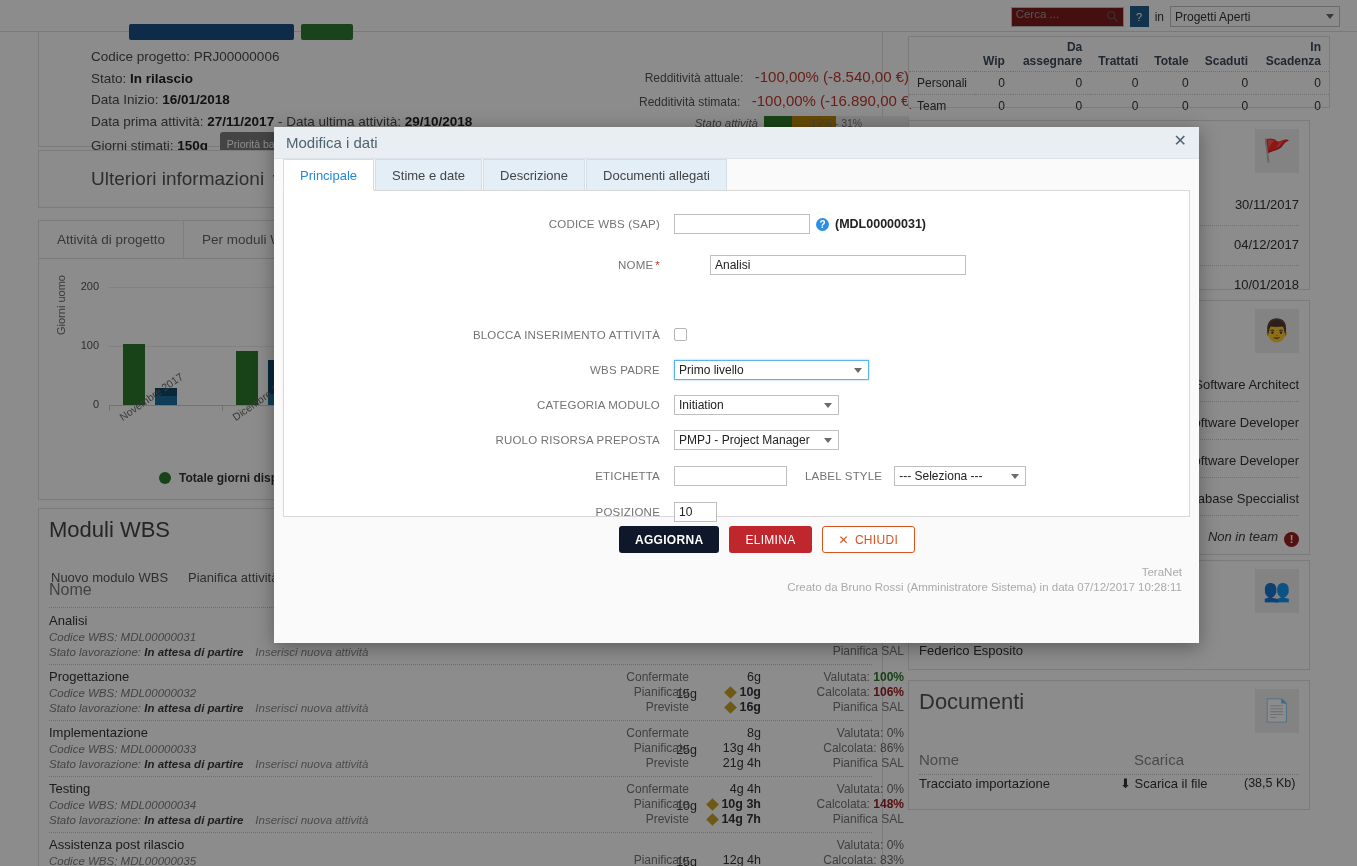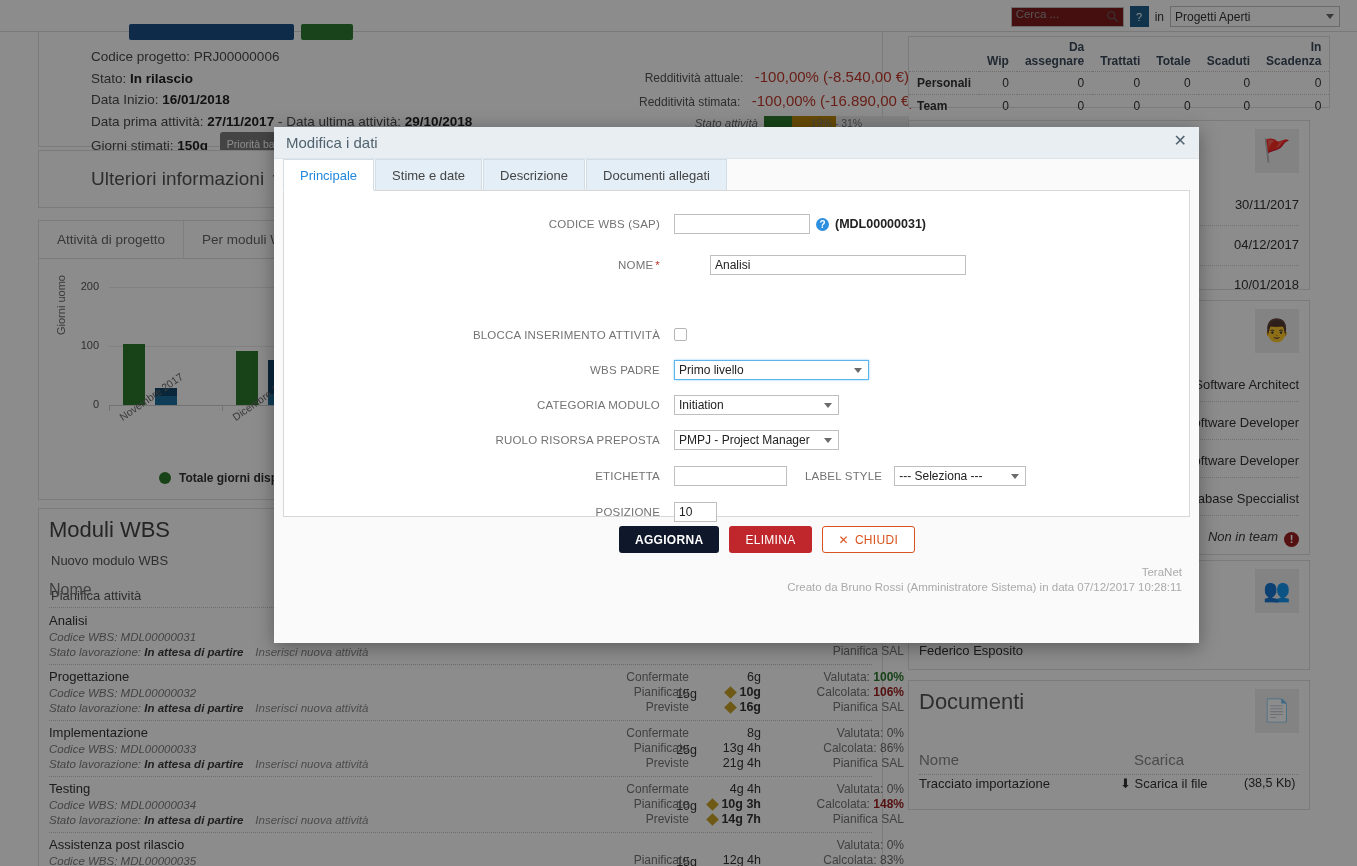--- a/index.html
+++ b/index.html
@@ -98,22 +98,22 @@
   .legend { position:absolute; left:120px; top:212px; display:flex; align-items:center; gap:8px;
     font-size:12px; color:#333; font-weight:bold; }
   .legdot { width:12px; height:12px; border-radius:50%; background:#2c7a2c; }
 
   
   .wbscard {
     position:absolute; left:38px; top:508px; width:845px; height:380px;
     background:#fff; border:1px solid #e0e0e0;
   }
   .wbstitle { position:absolute; left:10px; top:8px; font-size:22px; color:#444; font-weight:300; }
-  .wbsactions { position:absolute; left:12px; top:44px; display:flex; gap:20px;
-    font-size:13px; color:#555;flex-direction:column; }
+  .wbsactions { position:absolute; left:12px; top:61px; display:flex; gap:20px;
+    font-size:13px; color:#555; }
   .wbshead { position:absolute; left:10px; top:72px; right:10px;
     font-size:16px; color:#777; font-weight:300; padding-bottom:8px;
     border-bottom:1px dotted #c9c9c9; }
   .wrow { position:absolute; left:10px; right:10px; border-bottom:1px dotted #c9c9c9;
     height:56px; }
   .wname { position:absolute; left:0; top:4px; font-size:13px; color:#333; }
   .wsub { position:absolute; left:0; top:22px; font-size:11.5px; color:#7c7c7c; font-style:italic; }
   .wsub2 { position:absolute; left:0; top:37px; font-size:11.5px; color:#7c7c7c; font-style:italic; }
   .wsub2 b { color:#3a3a3a; }
   .wlink { margin-left:12px; color:#8a8a8a; }
@@ -137,21 +137,21 @@
   .rruolo2{ left:908px; top:560px; width:402px; height:110px; }
   .rdoc   { left:908px; top:680px; width:402px; height:130px; }
   .rtitle { position:absolute; left:10px; bottom:0; font-size:22px; color:#555; font-weight:300; }
   .ricon { position:absolute; right:10px; top:8px; width:44px; height:44px; background:#efefef;
     display:flex; align-items:center; justify-content:center; font-size:22px; }
 
   table.stats { width:100%; border-collapse:collapse; font-size:12px; }
   table.stats th { color:#3b4a5a; font-weight:bold; text-align:right; padding:3px 8px;
     vertical-align:bottom; font-size:12px; }
   table.stats td { text-align:right; padding:4px 8px; color:#333; border-top:1px dotted #ccc; }
-  table.stats td.first, table.stats th.first { text-align:left;font-weight:bold; }
+  table.stats td.first, table.stats th.first { text-align:left; }
 
   .rrow { position:absolute; right:10px; font-size:13px; color:#333; text-align:right; }
   .rsep { position:absolute; left:10px; right:10px; height:1px;
     border-bottom:1px dotted #cfcfcf; }
   .nonteam { font-style:italic; color:#3a3a3a; }
   .excl { display:inline-block; width:15px; height:15px; border-radius:50%; background:#9c1f1f;
     color:#fff; font-size:11px; text-align:center; line-height:15px; margin-left:6px;
     vertical-align:-2px; font-style:normal; font-weight:bold; }
   .dochead { position:absolute; left:10px; top:70px; right:10px; font-size:15px; color:#888;
     font-weight:300; padding-bottom:6px; border-bottom:1px dotted #c9c9c9; }

